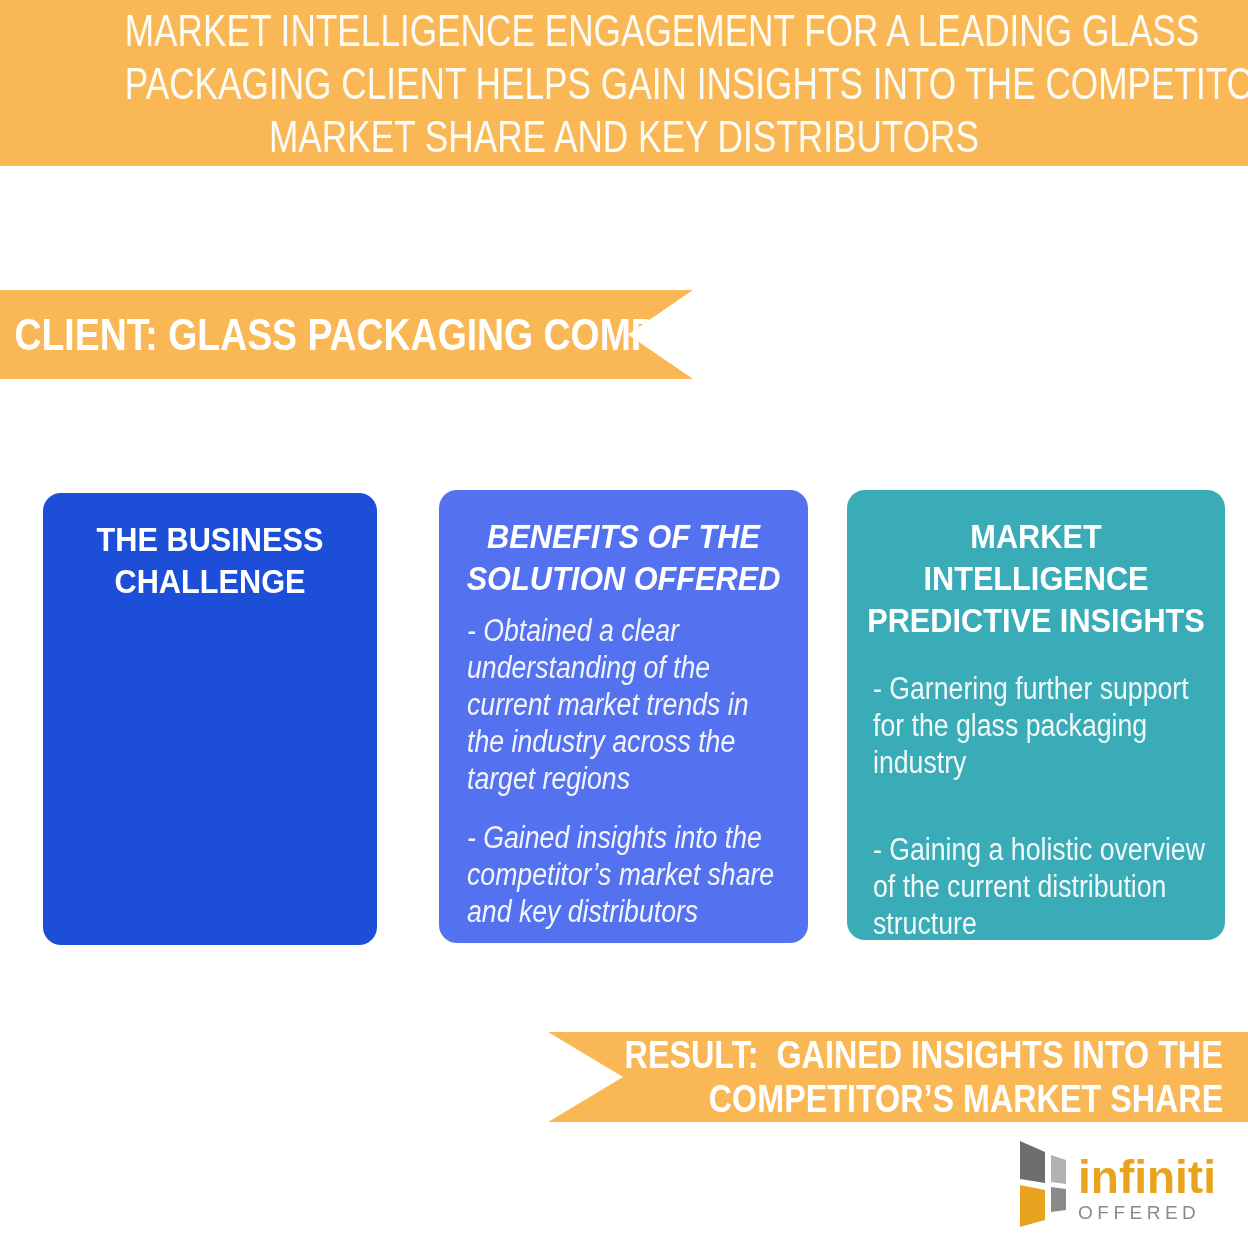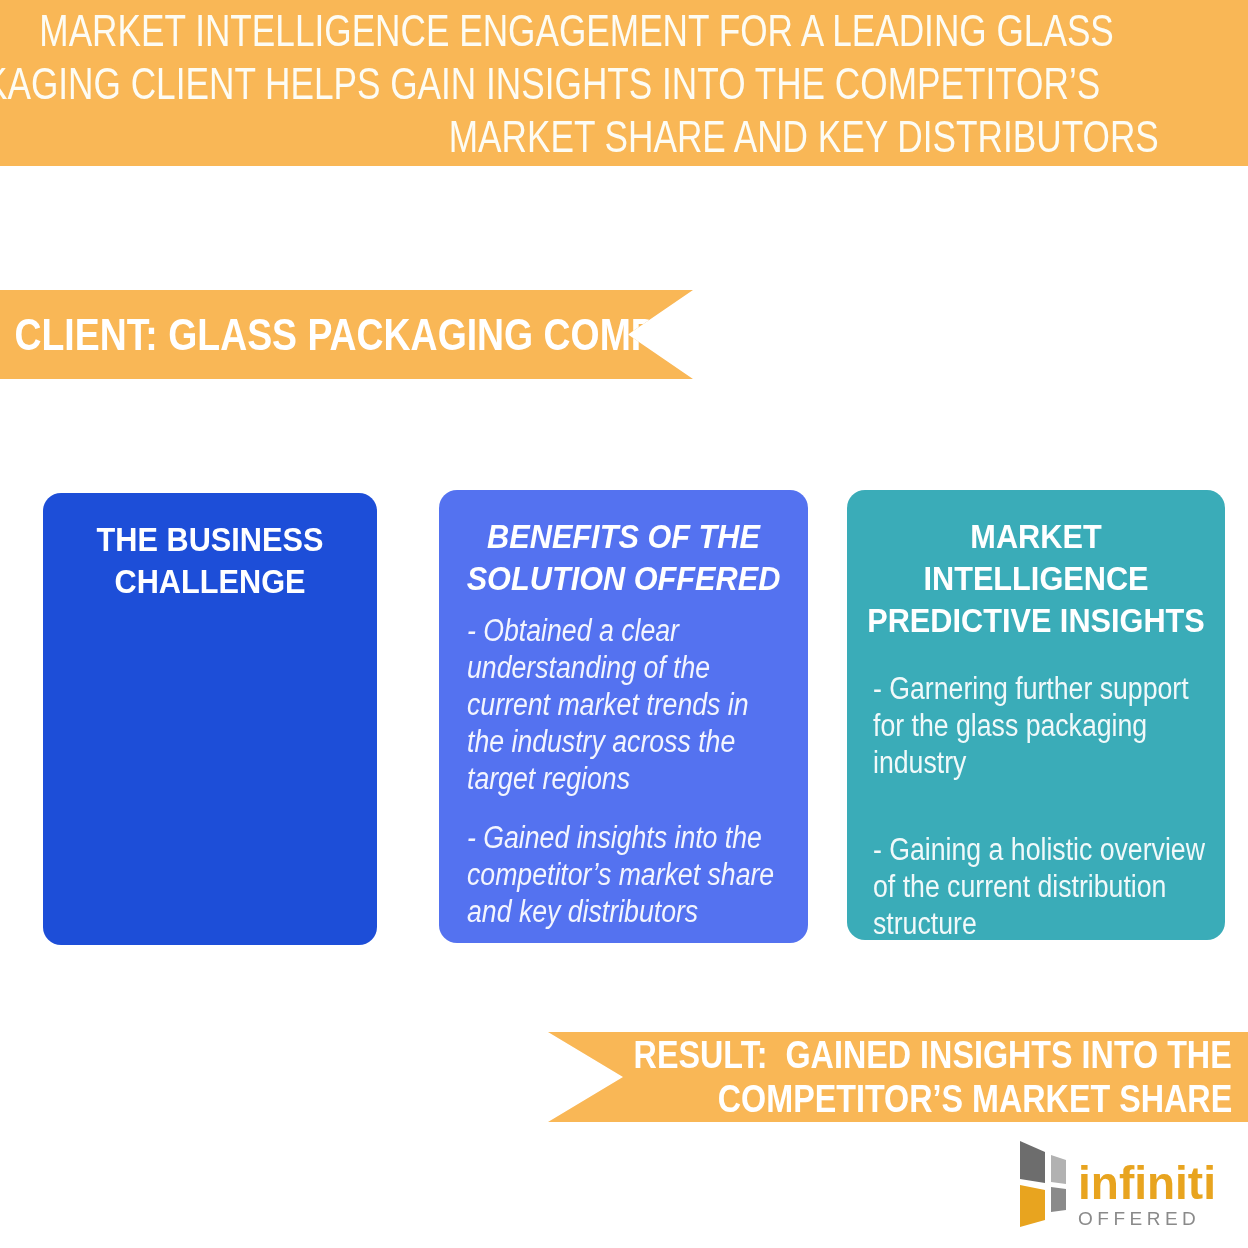--- a/index.html
+++ b/index.html
@@ -4,21 +4,21 @@
 <style>
   html,body{margin:0;padding:0;background:#ffffff;}
   .canvas{
     position:relative;width:1248px;height:1248px;background:#ffffff;
     font-family:"Liberation Sans",sans-serif;overflow:hidden;
   }
 
   
   .top-banner{
     position:absolute;left:0;top:0;width:1248px;height:166px;
-    display:flex;flex-direction:column;justify-content:center;text-align:center;align-items:flex-end;
+    display:flex;flex-direction:column;justify-content:center;text-align:center;
   }
   .title-line{
     color:#fdfcf4;font-size:44px;line-height:53px;font-weight:400;
     transform:scaleX(0.8);transform-origin:center;white-space:nowrap;
   }
 
   
   .client-ribbon{
     position:absolute;left:0;top:290px;width:693px;height:89px;
     clip-path:polygon(0 0,100% 0,calc(100% - 65px) 50%,100% 100%,0 100%);
@@ -47,29 +47,29 @@
   .card-blue .body{padding:12px 16px 0 28px;}
   .card-teal .body{padding:28px 16px 0 26px;}
   .card-blue .body p + p{margin-top:22px;}
   .card-teal .body p + p{margin-top:50px;}
 
   
   .result-ribbon{
     position:absolute;left:548px;top:1032px;width:700px;height:90px;
     clip-path:polygon(0 0,100% 0,100% 100%,0 100%,75px 50%);
     display:flex;flex-direction:column;justify-content:center;align-items:flex-end;
-    padding-right:16px;box-sizing:border-box;
+    padding-right:25px;box-sizing:border-box;
   }
   .result-line{
     color:#ffffff;font-weight:700;font-size:38px;line-height:44px;
     transform:scaleX(0.85);transform-origin:right center;white-space:nowrap;
   }
 
   
-  .logo{position:absolute;left:1020px;top:1140px;display:flex;align-items:flex-end;}
+  .logo{position:absolute;left:1020px;top:1140px;display:flex;align-items:center;}
   .logo-icon{width:48px;height:90px;display:block;}
   .logo-text{margin-left:10px;}
   .logo-name{font-size:46px;font-weight:700;color:#e8a41f;line-height:46px;margin-top:8px;}
   .logo-sub{font-size:19px;font-weight:400;color:#8a8a8a;letter-spacing:4.5px;margin-top:2px;}
 </style>
 </head>
 <body>
 
 <div class="canvas">
 

